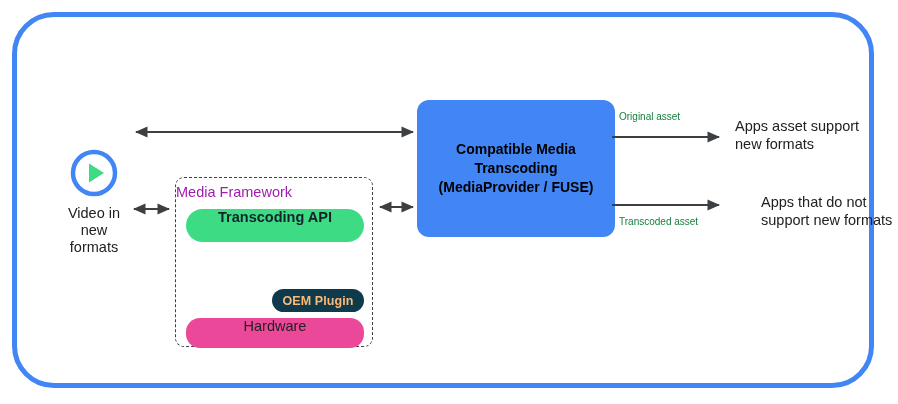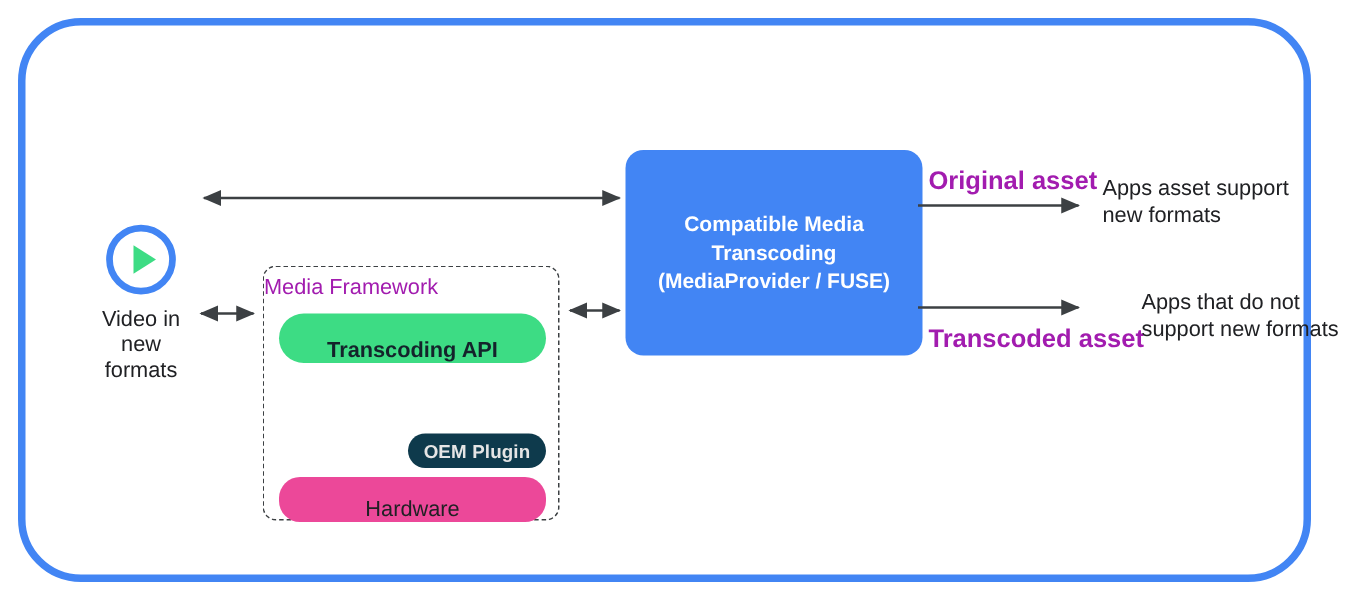--- a/index.html
+++ b/index.html
@@ -72,21 +72,21 @@
     font-size: 14.5px;
     color: #a21caf;
   }
 
   .stack-box {
     position: absolute;
     left: 10px;
     width: 178px;
     box-sizing: border-box;
     display: flex;
-    align-items: flex-end;
+    align-items: flex-start;
     justify-content: center;
     border-radius: 22px;
   }
   #transcoding-api {
     top: 31px;
     height: 33px;
     background: #3ddc84;
     font-size: 14.5px;
     font-weight: bold;
     color: #14232b;
@@ -106,21 +106,21 @@
     left: 96px;
     top: 111px;
     width: 92px;
     height: 23px;
     box-sizing: border-box;
     display: flex;
     align-items: center;
     justify-content: center;
     border-radius: 12px;
     background: #0e3a4c;
-    color: #e5e5e5;
+    color: #fdba74;
     font-size: 12.5px;
     font-weight: bold;
     letter-spacing: 0.1px;
   }
   #hardware {
     top: 140px;
     height: 30px;
     background: #ec4899;
     font-size: 14.5px;
     color: #202124;
@@ -134,41 +134,40 @@
     top: 100px;
     width: 198px;
     height: 137px;
     box-sizing: border-box;
     background: #4285f4;
     border-radius: 12px;
     display: flex;
     align-items: center;
     justify-content: center;
     text-align: center;
-    color: #ffffff;
+    color: #000000;
     font-size: 14px;
     font-weight: bold;
     line-height: 19px;
     white-space: pre-line;
     padding: 0 8px;
   }
 
   
   .arrow-svg {
     position: absolute;
     overflow: visible;
   }
 
   
   .edge-label {
     position: absolute;
-    font-size: 17px;
-    color: #a21caf;
+    font-size: 10px;
+    color: #15803d;
     white-space: nowrap;
-    font-weight: bold;
   }
   #label-original-asset { left: 619px; top: 111px; }
   #label-transcoded-asset { left: 619px; top: 216px; }
 
   .consumer-label {
     position: absolute;
     font-size: 14.5px;
     line-height: 18px;
     color: #202124;
     white-space: pre-line;

